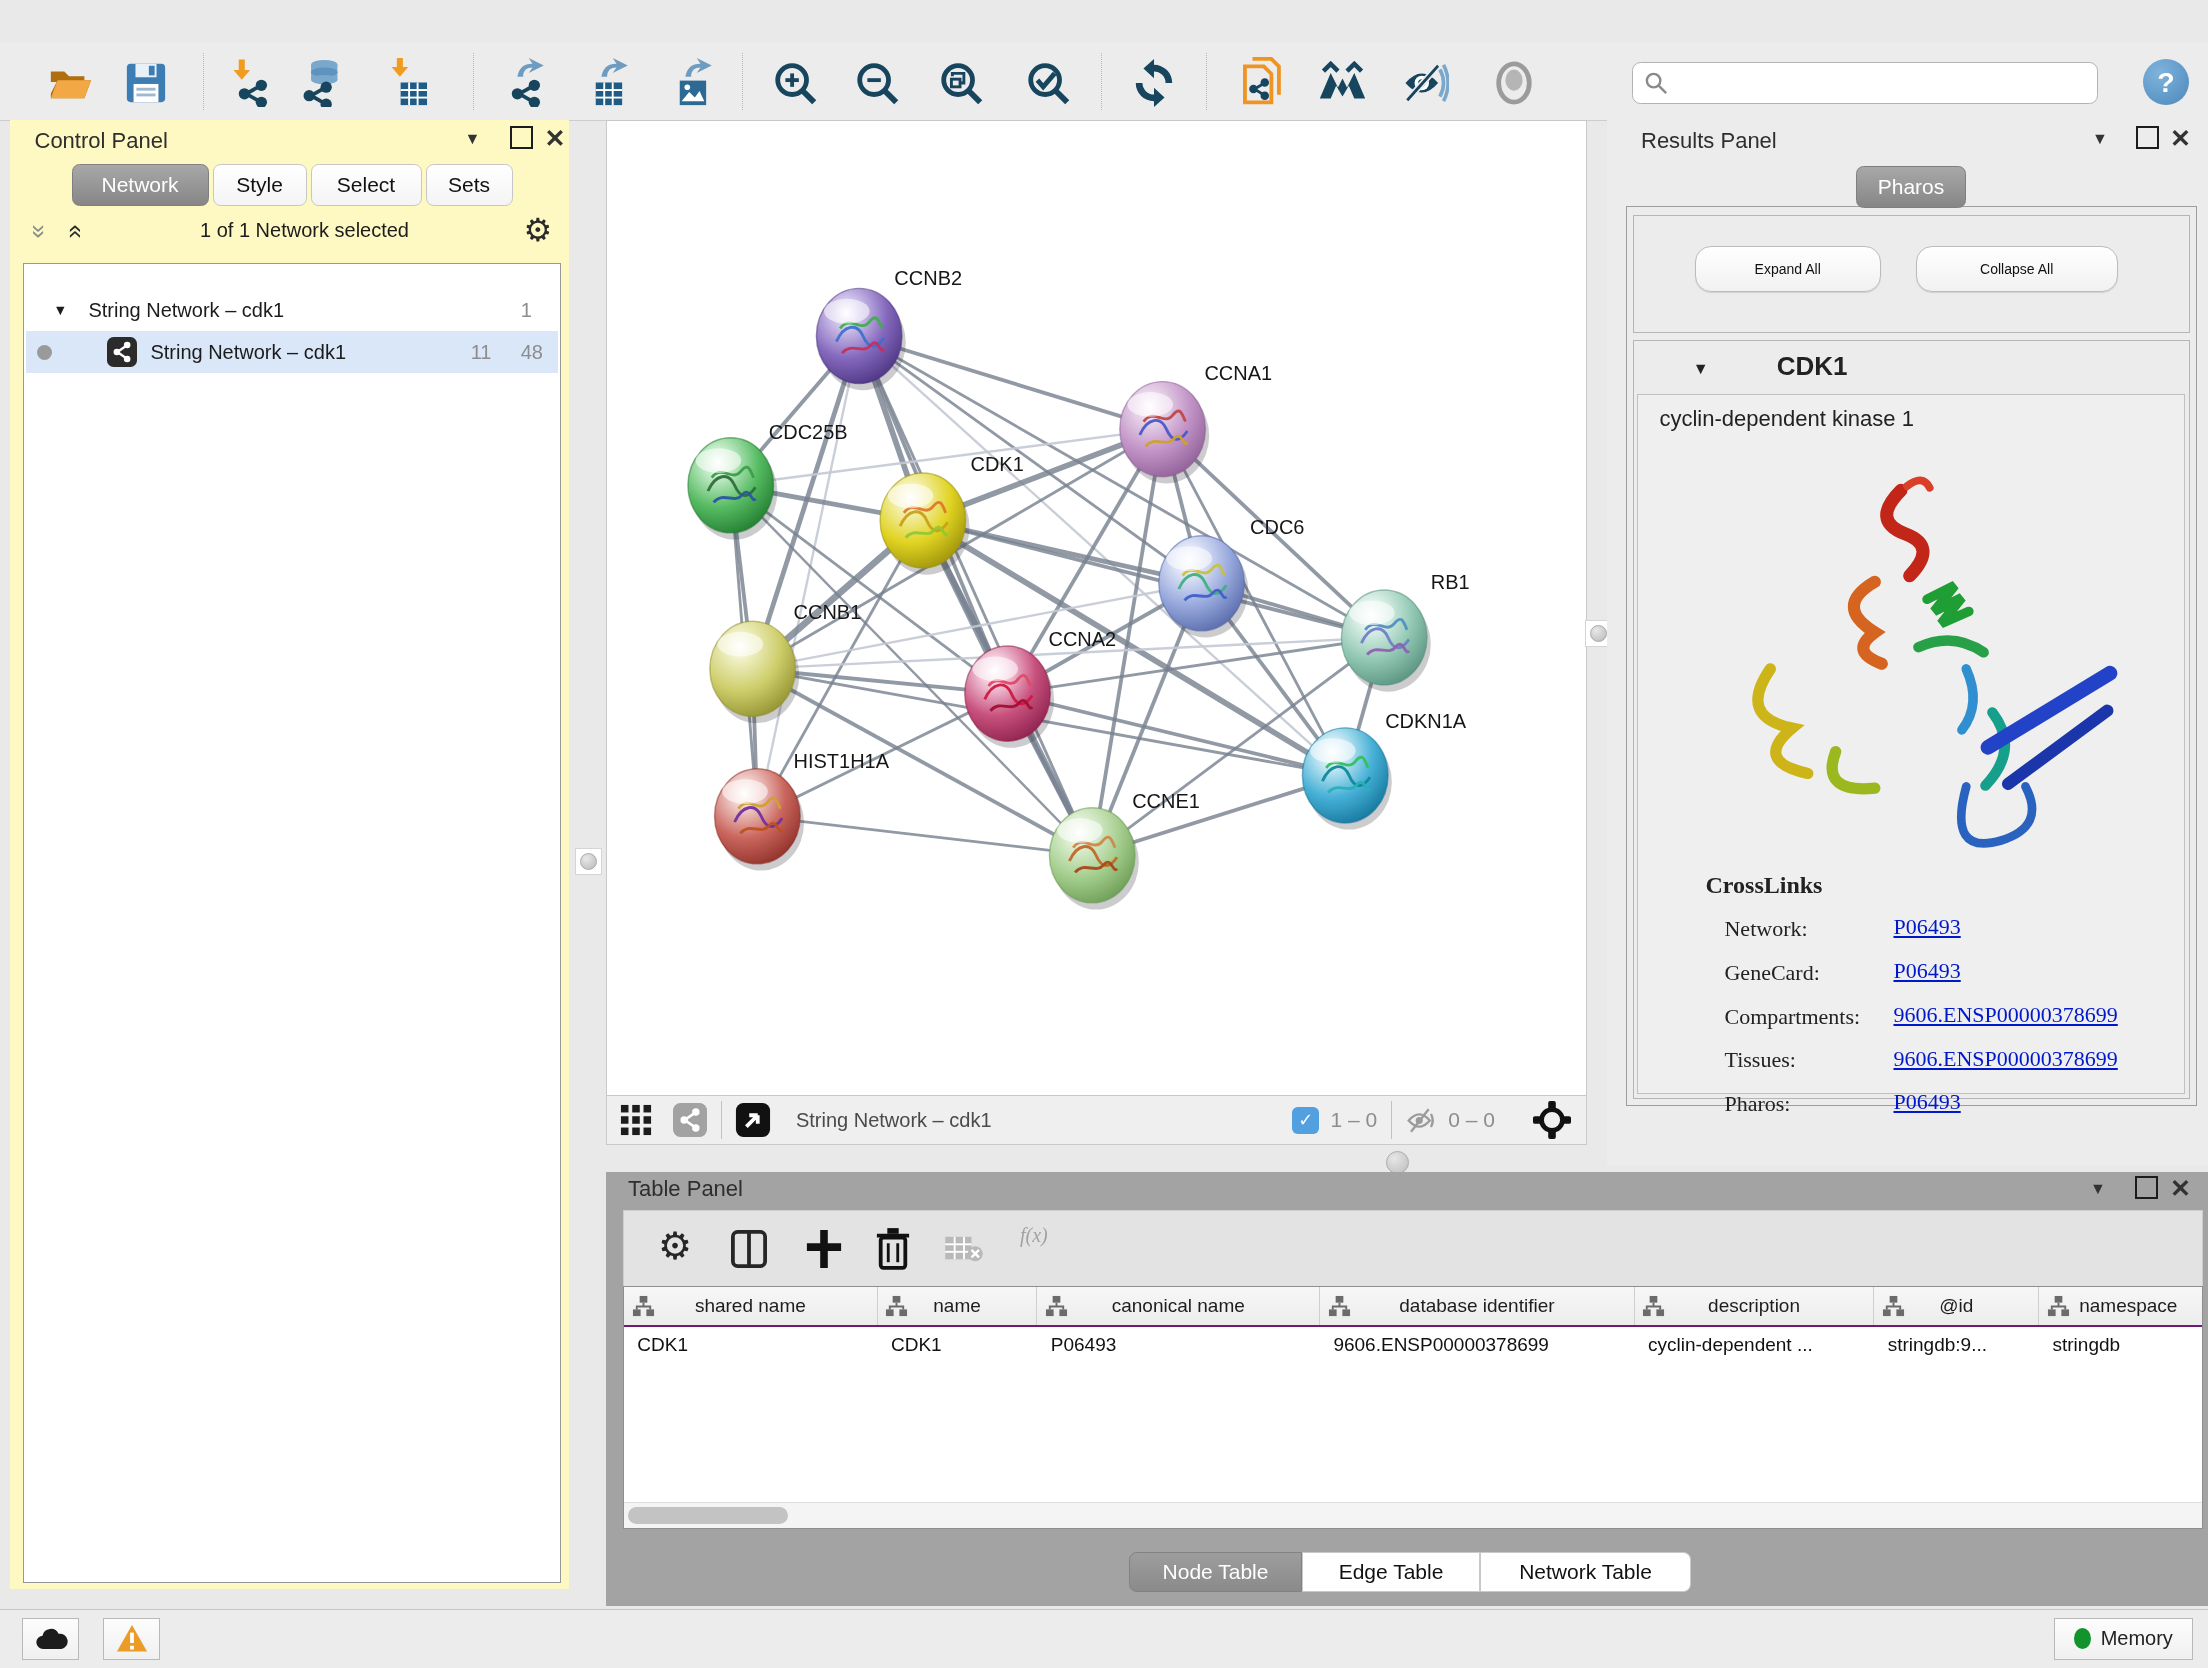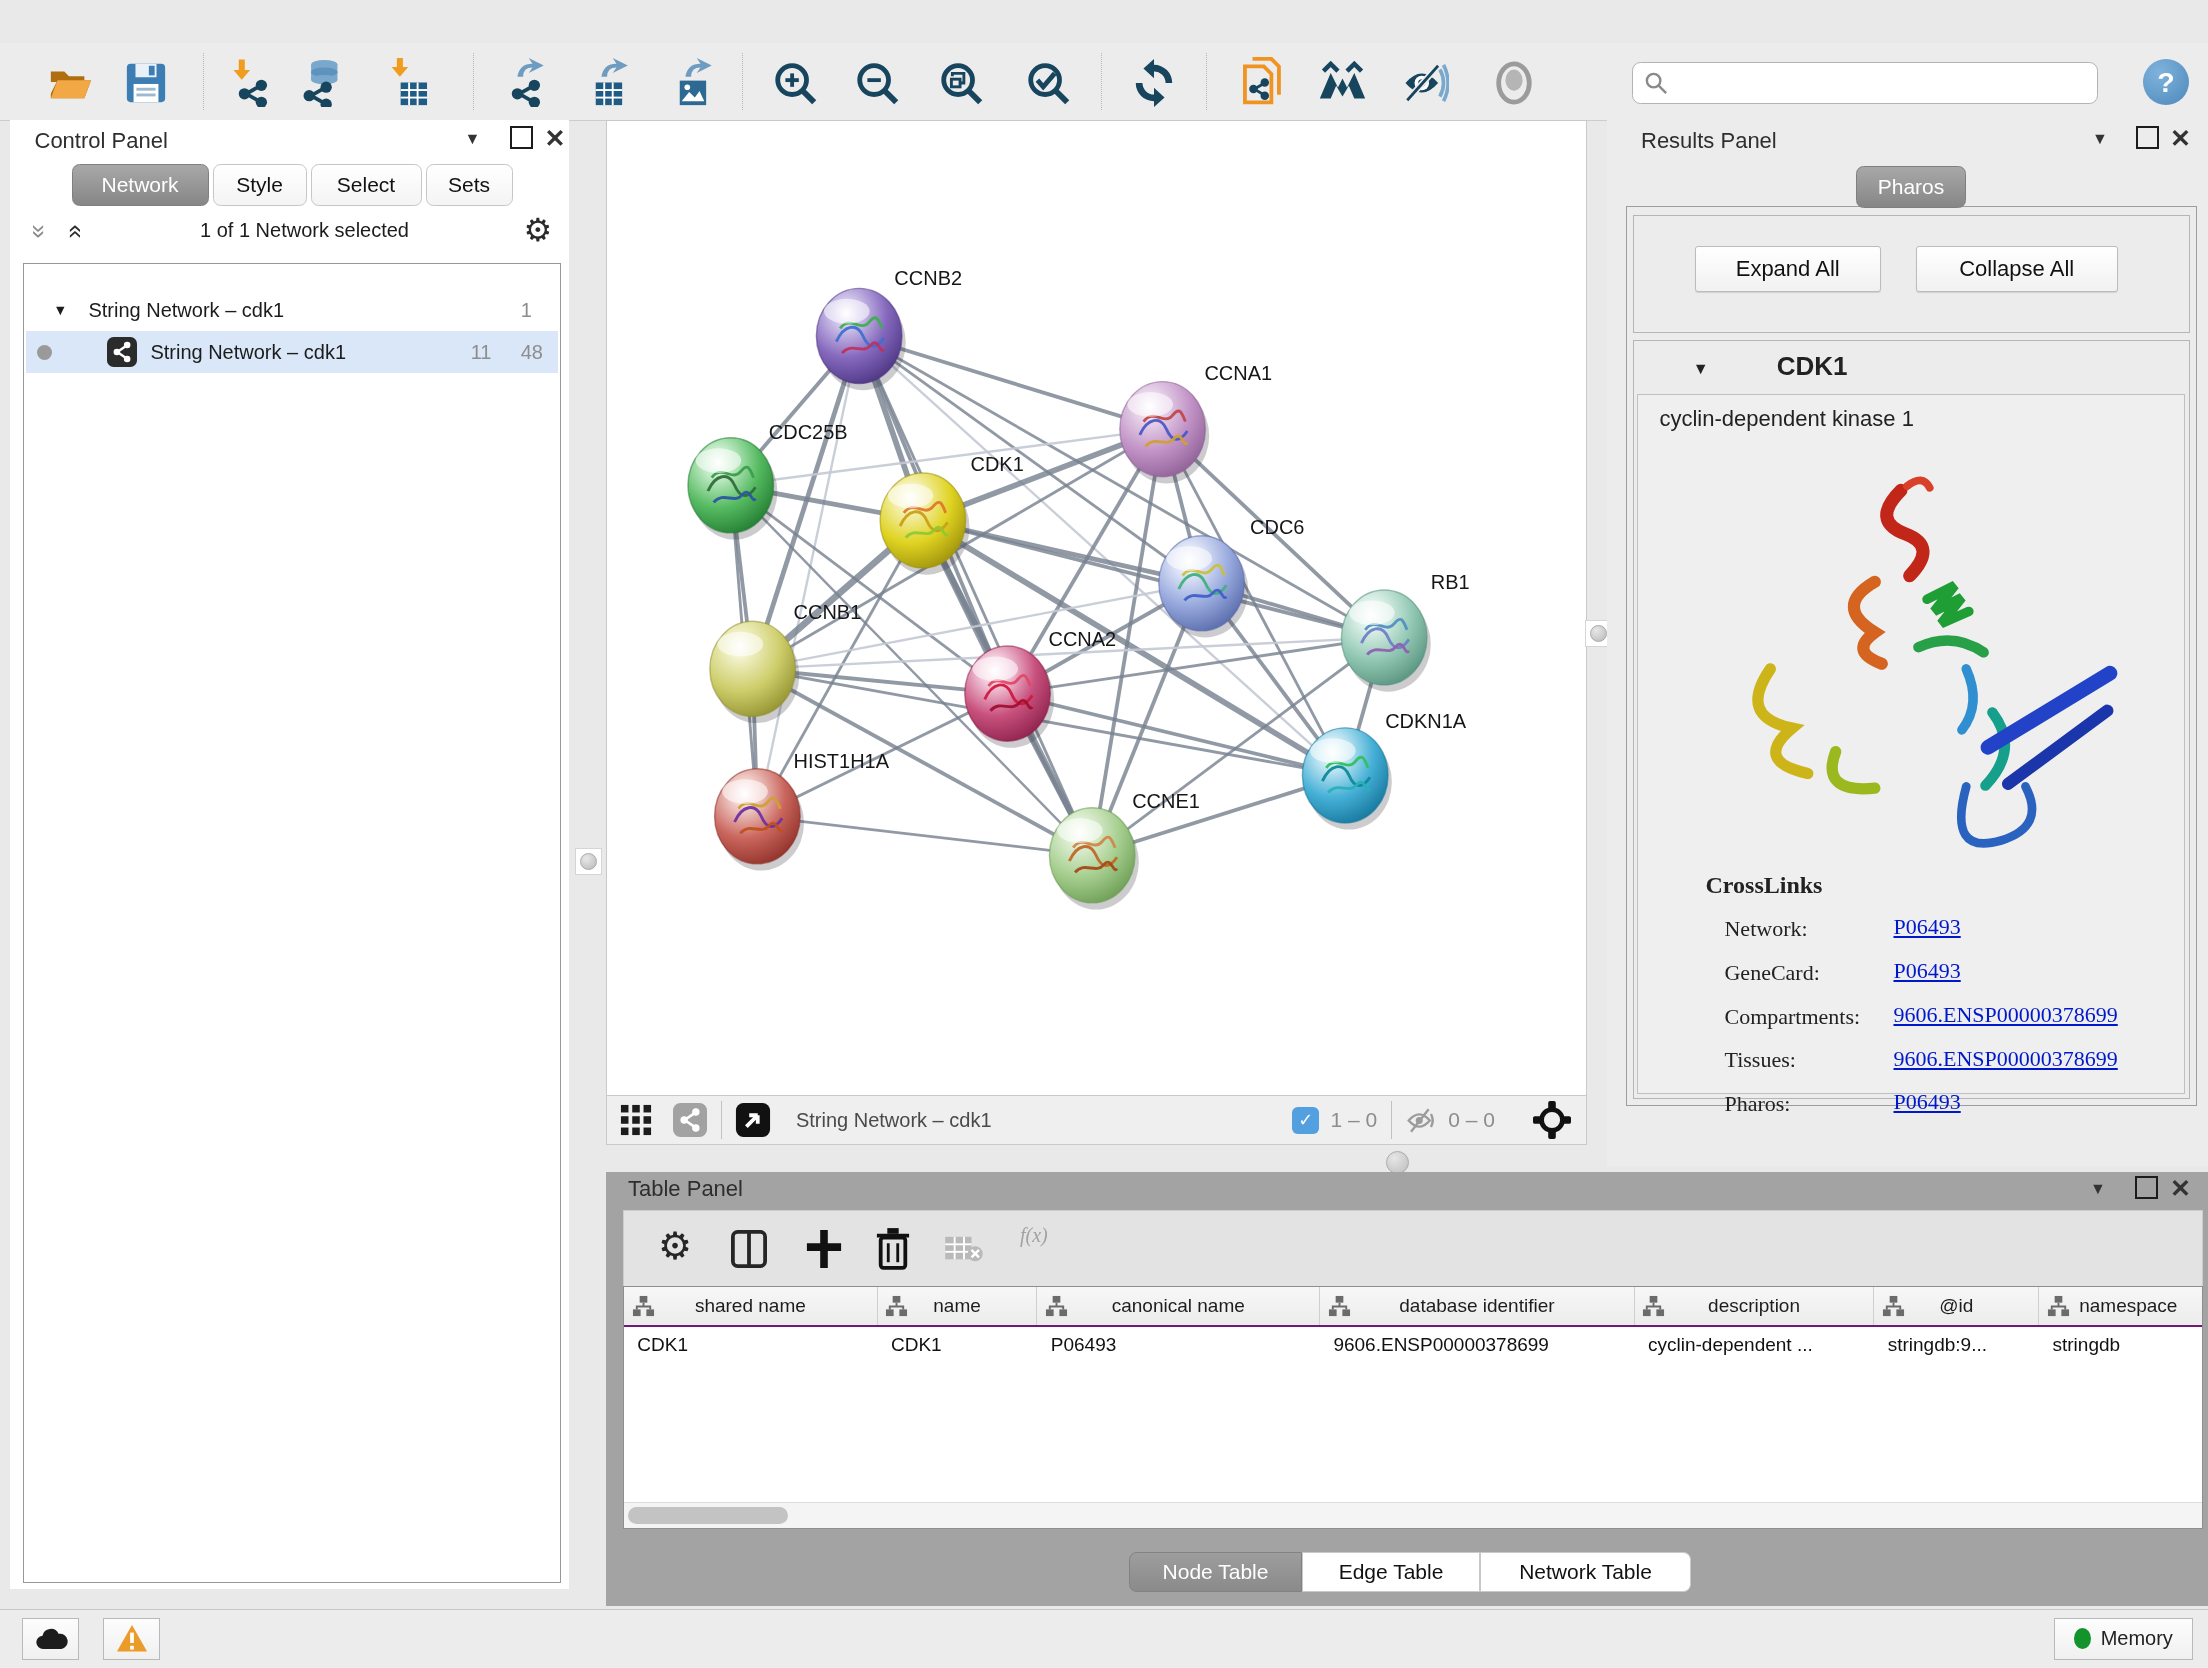--- a/index.html
+++ b/index.html
@@ -19,22 +19,22 @@
   .helpbtn{top:16px;width:46px;height:46px;border-radius:50%;background:radial-gradient(circle at 35% 30%,#7fb3dc,#4c88bb);color:#fff;font-size:28.5px;font-weight:bold;display:flex;align-items:center;justify-content:center;}
   
   .panel-title{font-size:22px;color:#2e2e2e;}
   .pctl{font-size:19px;color:#333;cursor:pointer;}
   .tab{height:42px;background:linear-gradient(#ffffff,#f4f4f4);border:1px solid #c6c6c6;border-radius:7.6px;
        display:flex;align-items:center;justify-content:center;font-size:21px;color:#111;box-sizing:border-box;cursor:pointer;}
   .tab.sel{background:linear-gradient(#a8a8a8,#868686);border-color:#7f7f7f;color:#fff;}
   .whitebox{background:#fff;border:1px solid #979797;box-sizing:border-box;}
   .graybox{background:#ececec;border:1px solid #ababab;box-sizing:border-box;}
   .cnt{color:#8d8d8d;}
-  .btn{background:linear-gradient(#ffffff,#f1f1f1);border:1px solid #bcbcbc;border-radius:3px;
-       display:flex;align-items:center;justify-content:center;font-size:22px;color:#111;cursor:pointer;box-sizing:border-box;box-shadow:0 1px 1px rgba(0,0,0,.12);}
+  .btn{background:linear-gradient(#ffffff,#f1f1f1);border:1px solid #bcbcbc;border-radius:16px;
+       display:flex;align-items:center;justify-content:center;font-size:14px;color:#111;cursor:pointer;box-sizing:border-box;box-shadow:0 1px 1px rgba(0,0,0,.12);}
   .serif{font-family:"Liberation Serif",serif;}
   .link{color:#0018cc;text-decoration:underline;font-family:"Liberation Serif",serif;font-size:22px;cursor:pointer;}
   
   .treerow{left:1.9px;right:1.9px;height:42px;display:flex;align-items:center;font-size:20px;color:#1c1c1c;cursor:pointer;}
   .treerow.sel{background:#d9e7f8;}
   
   .canvas{left:606px;top:120px;width:981px;height:976px;background:#fff;border:1px solid #c9c9c9;box-sizing:border-box;}
   .netbar{left:606px;top:1096px;width:981px;height:49px;background:#efefef;border:1px solid #c9c9c9;border-top:none;
           display:flex;align-items:center;box-sizing:border-box;font-size:20px;color:#4a4a4a;}
   .nbsep{height:38px;border-left:1px solid #c2c2c2;margin:0 13.3px;}
@@ -228,21 +228,21 @@
     <div class="abs searchbox" style="left:1632px">
       <svg width="27" height="27" viewBox="0 0 28 28">
         <circle cx="11" cy="11" r="7" fill="none" stroke="#8a8a8a" stroke-width="2.5"></circle>
         <line x1="16" y1="16" x2="24" y2="24" stroke="#8a8a8a" stroke-width="2.5"></line>
         </svg>
       <input style="border: none; outline: none; font-size: 20px; width: 409px; background: transparent;" placeholder="">
     </div>
     <div class="abs helpbtn" style="left:2143px">?</div>
   </div>
 
-  <div class="abs" style="left:9.5px;top:120px;width:559px;height:1469px;background:#ffffff">
+  <div class="abs" style="left:9.5px;top:120px;width:559px;height:1469px;background:#fef9c3">
     <div class="abs panel-title" style="left:25px;top:7.6px">Control Panel</div>
     <span class="abs pctl" style="left:455px;top:9.5px;font-size:16px">▼</span>
     <span class="abs pctl" style="left:500px;top:5.7px;width:19px;height:19px;border:2.9px solid #1c1c1c"></span>
     <span class="abs pctl" style="left:535px;top:3.8px;font-size:25px;font-weight:bold">✕</span>
 
     <div class="abs tab sel" style="left:62px;top:44px;width:137px">Network</div>
     <div class="abs tab" style="left:203px;top:44px;width:94px">Style</div>
     <div class="abs tab" style="left:301px;top:44px;width:111px">Select</div>
     <div class="abs tab" style="left:416px;top:44px;width:87px">Sets</div>
 

